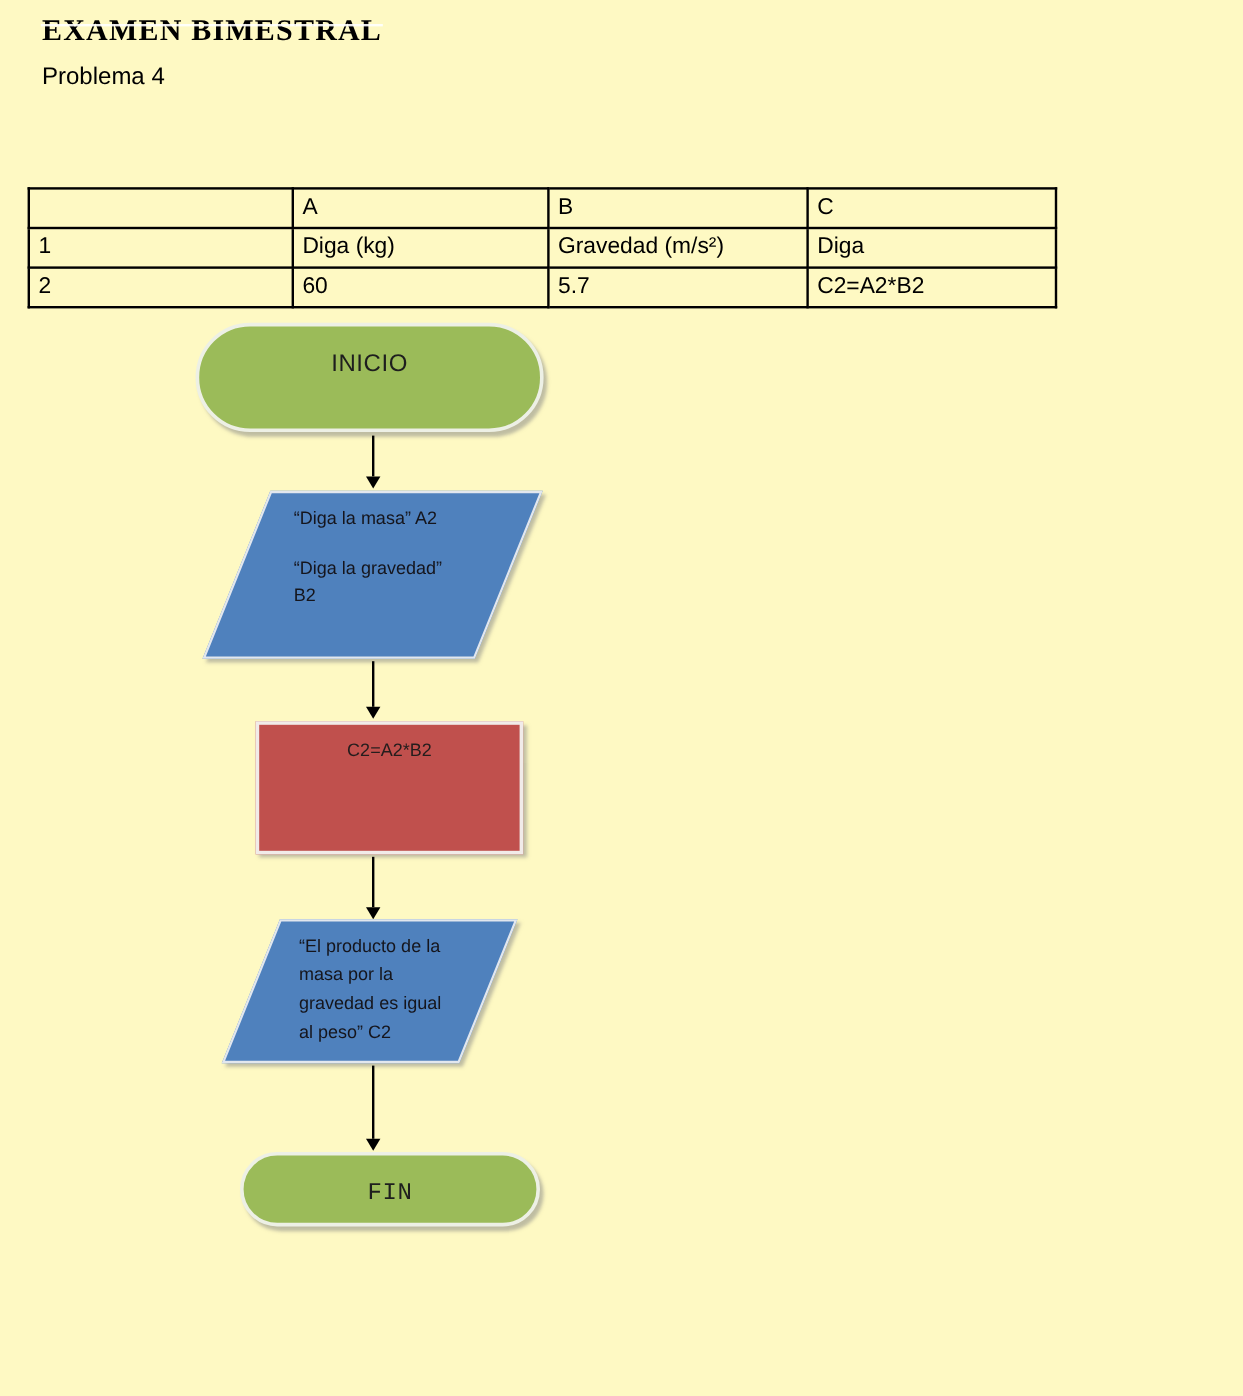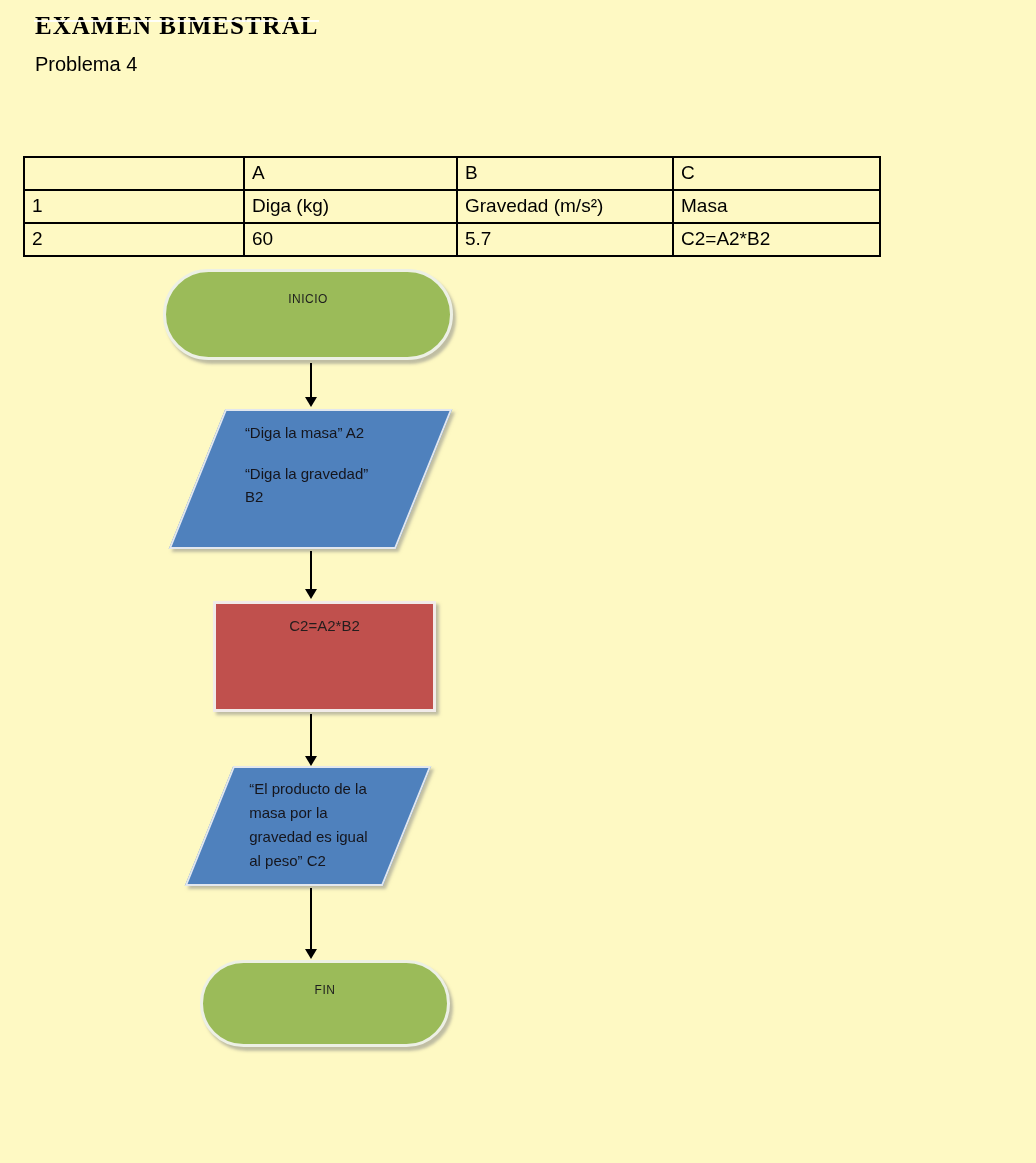--- a/index.html
+++ b/index.html
@@ -79,25 +79,25 @@
     background: #9bbb59;
     border: 3px solid #edf0e5;
     border-radius: 46px;
     box-shadow: 3px 4px 3px rgba(130,130,130,.5);
     box-sizing: border-box;
     text-align: center;
   }
   .terminator .shape-label {
     display: block;
     padding-top: 20px;
-    font-size: 12px;
+    font-size: 20px;
     letter-spacing: .5px;
   }
   #node-start { left: 163px; top: 269px; width: 290px; height: 91px; }
-  #node-end   { left: 200px; top: 960px; width: 250px; height: 87px; }
+  #node-end   { left: 200px; top: 960px; width: 250px; height: 62px; font-family: Liberation Mono, monospace; }
 
   .process {
     position: absolute;
     left: 213px; top: 601px;
     width: 223px; height: 111px;
     background: #c0504d;
     border: 3px solid #f1ebe9;
     box-shadow: 3px 3px 3px rgba(130,130,130,.5);
     box-sizing: border-box;
     text-align: center;
@@ -167,21 +167,21 @@
       <tr>
         <td class="col-rowlabel"></td>
         <td class="col-a">A</td>
         <td class="col-b">B</td>
         <td class="col-c">C</td>
       </tr>
       <tr>
         <td>1</td>
         <td>Diga (kg)</td>
         <td>Gravedad (m/s²)</td>
-        <td>Masa</td>
+        <td>Diga</td>
       </tr>
       <tr>
         <td>2</td>
         <td>60</td>
         <td>5.7</td>
         <td>C2=A2*B2</td>
       </tr>
     </tbody>
   </table>
 

